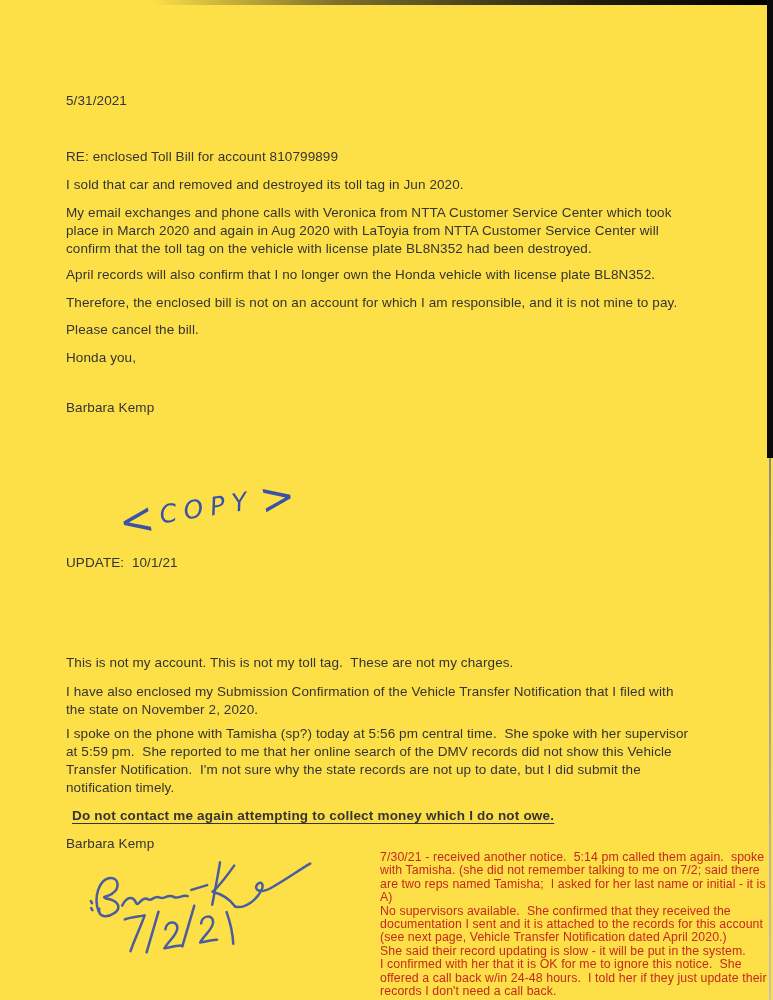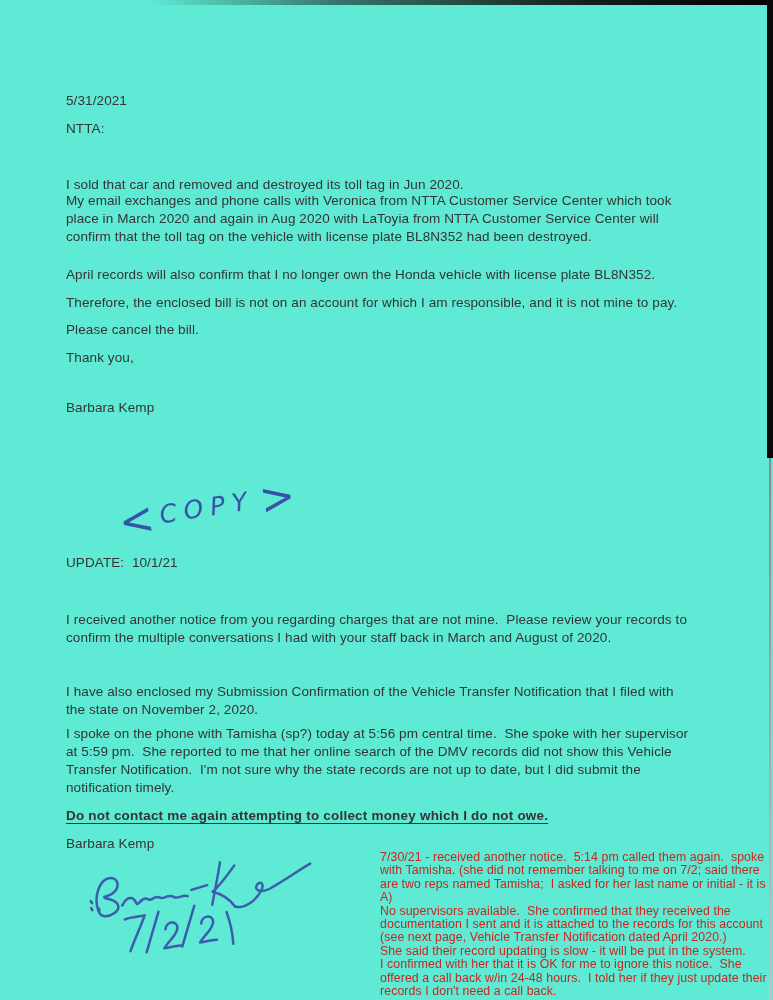--- a/index.html
+++ b/index.html
@@ -1,20 +1,20 @@
 <!DOCTYPE html>
 <html><head>
 <meta charset="utf-8">
 <style>
   html, body { margin: 0; padding: 0; background: #e8e8e8; }
   .page {
     position: relative;
     width: 773px;
     height: 1000px;
-    background: #5eead4;
+    background: #fde047;
     overflow: hidden;
     font-family: "Liberation Sans", sans-serif;
     color: #343434;
   }
   
   .scan-edge-top {
     position: absolute;
     top: 0; left: 150px; right: 0;
     height: 5px;
     background: linear-gradient(to right, rgba(20,20,20,0), rgba(20,20,20,0.55) 30%, rgba(10,10,10,0.9) 70%, #000);
@@ -38,20 +38,21 @@
     font-size: 13.5px;
     line-height: 18px;
     white-space: pre-wrap;
     letter-spacing: 0.1px;
   }
   .demand {
     font-weight: bold;
     text-decoration: underline;
     text-underline-offset: 3px;
     letter-spacing: 0.2px;
+    margin-left: 6px;
   }
   .red-note {
     position: absolute;
     left: 380px;
     top: 851px;
     width: 400px;
     font-size: 12.3px;
     line-height: 13.4px;
     white-space: pre-wrap;
     color: #c6281e;
@@ -94,40 +95,39 @@
 </head>
 <body>
 
 <div class="page">
 
   <div class="scan-edge-top"></div>
   <div class="scan-edge-right"></div>
   <div class="scan-edge-right-thin"></div>
 
   <div class="para" style="top:92px">5/31/2021</div>
-  <div class="para" style="top:120px">NTTA:</div>
+  <div class="para" style="top:148px">RE: enclosed Toll Bill for account 810799899</div>
   <div class="para" style="top:176px">I sold that car and removed and destroyed its toll tag in Jun 2020.</div>
-  <div class="para" style="top:192px">My email exchanges and phone calls with Veronica from NTTA Customer Service Center which took
+  <div class="para" style="top:204px">My email exchanges and phone calls with Veronica from NTTA Customer Service Center which took
 place in March 2020 and again in Aug 2020 with LaToyia from NTTA Customer Service Center will
 confirm that the toll tag on the vehicle with license plate BL8N352 had been destroyed.</div>
   <div class="para" style="top:266px">April records will also confirm that I no longer own the Honda vehicle with license plate BL8N352.</div>
   <div class="para" style="top:294px">Therefore, the enclosed bill is not on an account for which I am responsible, and it is not mine to pay.</div>
   <div class="para" style="top:321px">Please cancel the bill.</div>
-  <div class="para" style="top:349px">Thank you,</div>
+  <div class="para" style="top:349px">Honda you,</div>
   <div class="para" style="top:399px">Barbara Kemp</div>
 
   <div class="copy-annotation">
     <span class="bracket">&lt;</span>
     <span class="copy-word">COPY</span>
     <span class="bracket">&gt;</span>
   </div>
 
   <div class="para" style="top:554px">UPDATE:  10/1/21</div>
-  <div class="para" style="top:611px">I received another notice from you regarding charges that are not mine.  Please review your records to
-confirm the multiple conversations I had with your staff back in March and August of 2020.</div>
+  <div class="para" style="top:654px">This is not my account. This is not my toll tag.  These are not my charges.</div>
   <div class="para" style="top:683px">I have also enclosed my Submission Confirmation of the Vehicle Transfer Notification that I filed with
 the state on November 2, 2020.</div>
   <div class="para" style="top:725px">I spoke on the phone with Tamisha (sp?) today at 5:56 pm central time.  She spoke with her supervisor
 at 5:59 pm.  She reported to me that her online search of the DMV records did not show this Vehicle
 Transfer Notification.  I'm not sure why the state records are not up to date, but I did submit the
 notification timely.</div>
   <div class="para demand" style="top:807px">Do not contact me again attempting to collect money which I do not owe.</div>
   <div class="para" style="top:835px">Barbara Kemp</div>
 
   <div class="signature-block" aria-label="Barbara Kemp">

